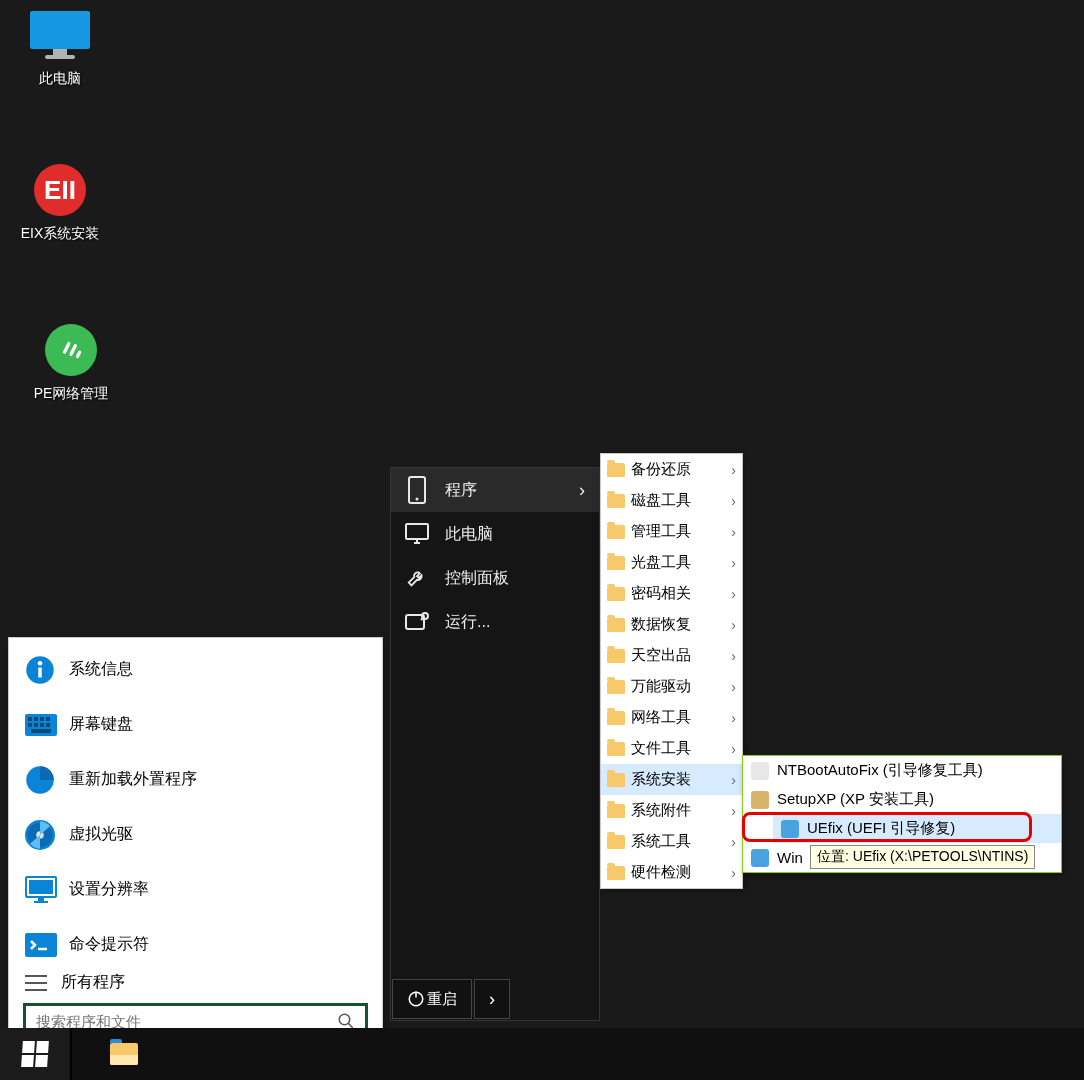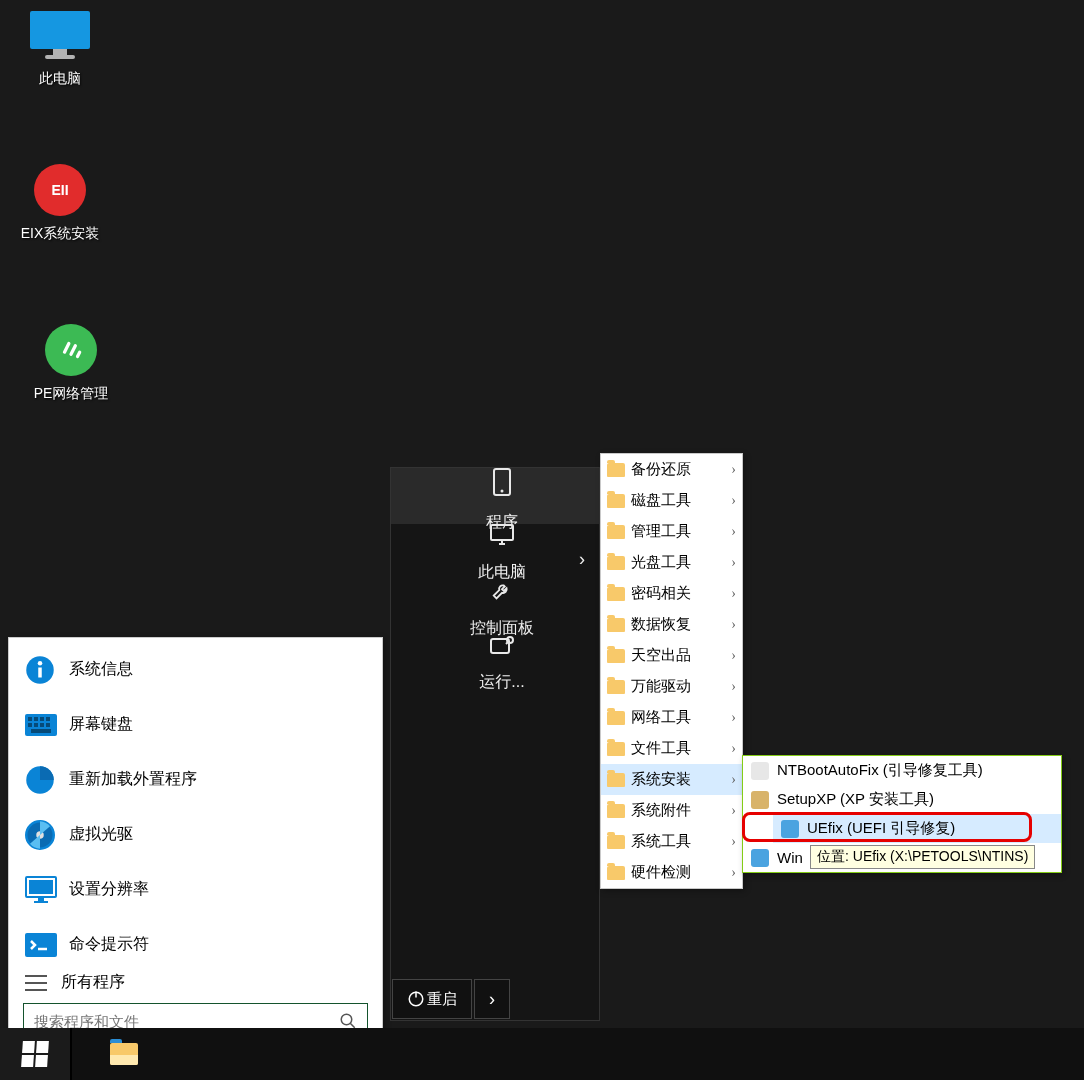--- a/index.html
+++ b/index.html
@@ -19,21 +19,21 @@
     cursor: pointer;
     user-select: none;
   }
   .desktop-icon .ico { width: 60px; height: 50px; margin: 0 auto 10px; display: flex; align-items:center; justify-content:center;}
   .desktop-icon .lbl { color: #fff; text-shadow: 1px 1px 2px #000; }
 
   .monitor-icon .screen { width:60px; height:38px; background:#1597e1; border-radius:2px; margin:0 auto; }
   .monitor-icon .stand { width:14px; height:6px; background:#b3b3b3; margin:0 auto; }
   .monitor-icon .base  { width:30px; height:4px; background:#b3b3b3; margin:0 auto; border-radius:2px;}
 
-  .circle-red { width:52px; height:52px; border-radius:50%; background:#e12c2c; display:flex; align-items:center; justify-content:center; font-size:14px; font-weight:bold; color:#fff;}
+  .circle-red { width:52px; height:52px; border-radius:50%; background:#e12c2c; display:flex; align-items:center; justify-content:center; font-size:26px; font-weight:bold; color:#fff;}
   .circle-green{ width:52px; height:52px; border-radius:50%; background:#3cba54; display:flex; align-items:center; justify-content:center; }
   .circle-green svg { width:26px; height:26px; }
 
   
   .start-menu {
     position:absolute; left:8px; bottom:43px;
     width:375px; height:400px;
     background:#fff; color:#000;
     display:flex; flex-direction:column;
     border:1px solid #ccc;
@@ -41,46 +41,46 @@
   }
   .start-list { flex:1 0 auto; padding-top:4px; }
   .sm-item { display:flex; align-items:center; height:55px; padding-left:16px; font-size:16px; cursor:pointer;}
   .sm-item .icon-wrap{ width:44px; display:flex; justify-content:flex-start; }
   .all-programs-row{ display:flex; align-items:center; height:48px; padding-left:16px; font-size:16px; border-top: none; gap:14px;}
   .all-programs-row .burger{ width:22px; height:16px; border-top:2px solid #555; border-bottom:2px solid #555; position:relative;}
   .all-programs-row .burger::before{content:"";position:absolute;top:50%;left:0;right:0;border-top:2px solid #555;transform:translateY(-1px);}
   .all-programs-sep{ height:1px; background:#ddd; margin:0 16px 0 70px; }
 
   .search-row{ padding:10px 14px 14px 14px;}
-  .search-box{ display:flex; align-items:center; height:36px; border:1px solid #14532d; background:#fff;}
+  .search-box{ display:flex; align-items:center; height:36px; border:3px solid #14532d; background:#fff;}
   .search-box input{ flex:1; border:none; outline:none; font-size:15px; padding:0 10px; color:#666; background:transparent;}
   .search-box .mag{ width:38px; display:flex; align-items:center; justify-content:center; color:#555;}
 
   
   .dark-panel{
     position:absolute; left:390px; bottom:59px; width:210px; height:554px;
     background:#151515; border:1px solid #333; display:flex; flex-direction:column;
   }
-  .dp-item{ height:56px; display:flex; align-items:center; padding-left:14px; font-size:16px; color:#eee; gap:16px; cursor:pointer;flex-direction:column;}
+  .dp-item{ height:44px; display:flex; align-items:center; padding-left:14px; font-size:16px; color:#eee; gap:16px; cursor:pointer;}
   .dp-item.active{ background:#2a2a2a;}
   .dp-item .arrow{ margin-left:auto; margin-right:14px; color:#eee; font-size:18px;}
   .dp-ico{ width:24px; display:flex; justify-content:center; color:#e8e8e8;}
 
   .restart-bar {
     position:absolute; left:392px; bottom:61px; display:flex; height:40px; gap:2px;
   }
   .restart-btn { background:#111; border:1px solid #444; color:#fff; display:flex; align-items:center; padding:0 14px; font-size:15px; cursor:pointer; gap:2px;}
   .restart-caret{ background:#111; border:1px solid #444; width:36px; display:flex; align-items:center; justify-content:center; cursor:pointer; color:#fff; font-size:18px;}
 
   
   .submenu{
     position:absolute; left:600px; top:453px; width:143px;
     background:#fff; border:1px solid #c9c9c9; box-shadow:2px 2px 6px rgba(0,0,0,.3);
   }
-  .sub-item{height:31px; display:flex; align-items:center; padding:0 6px; font-size:15px; color:#000; cursor:pointer; gap:6px;font-family:Liberation Serif, serif;}
+  .sub-item{height:31px; display:flex; align-items:center; padding:0 6px; font-size:15px; color:#000; cursor:pointer; gap:6px;}
   .sub-item.hover{ background:#d6ebff; }
   .sub-item .folder{width:18px; height:14px; background:#f8c96a; border-radius:2px 2px 1px 1px; position:relative;}
   .sub-item .folder::before{content:"";position:absolute;top:-3px;left:0;width:8px;height:3px;background:#f8c96a;border-radius:2px 2px 0 0;}
   .sub-item .arw{ margin-left:auto; color:#666; font-size:14px;}
 
   
   .flyout{
     position:absolute; left:742px; top:755px; width:320px;
     background:#fff; border:1px solid #84cc16; box-shadow:2px 2px 6px rgba(0,0,0,.3);
   }

